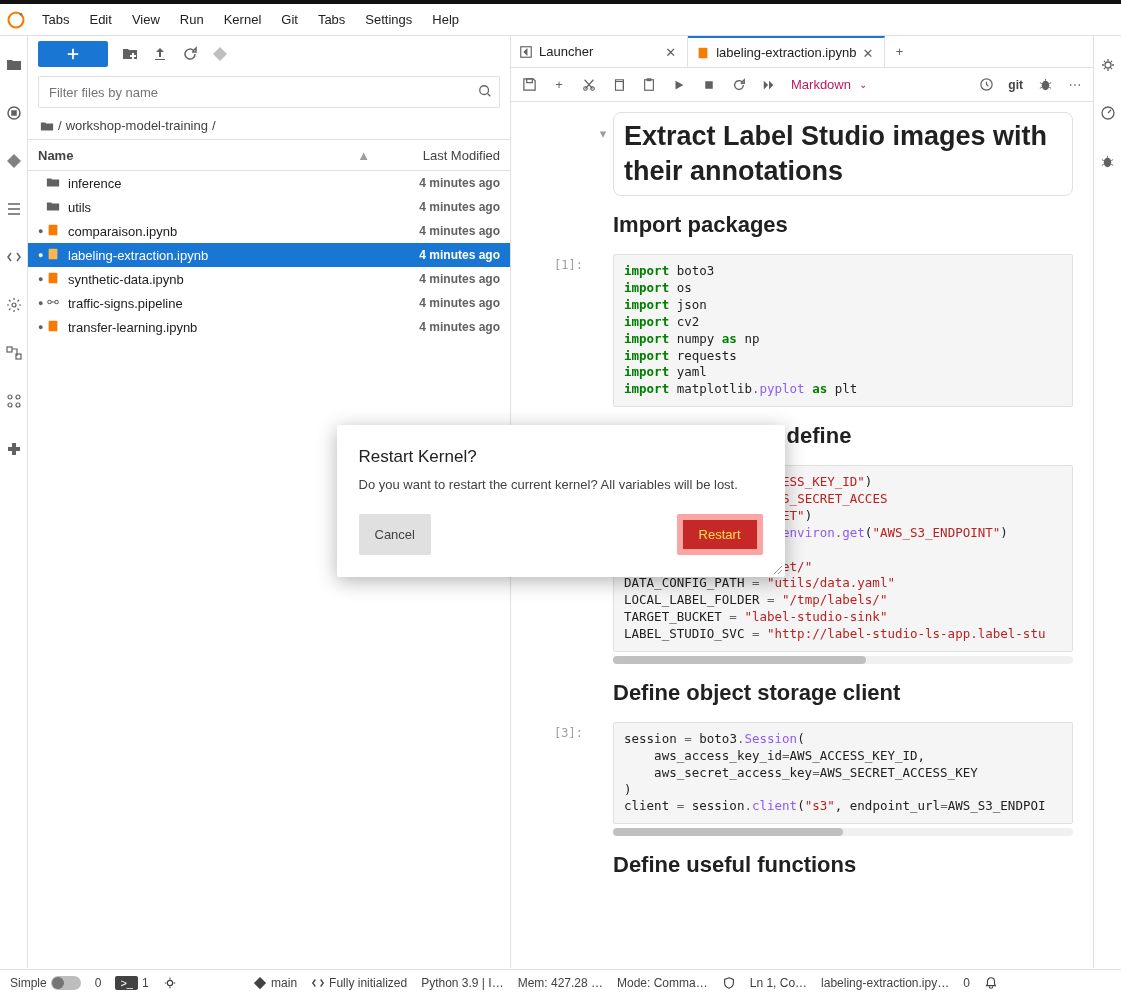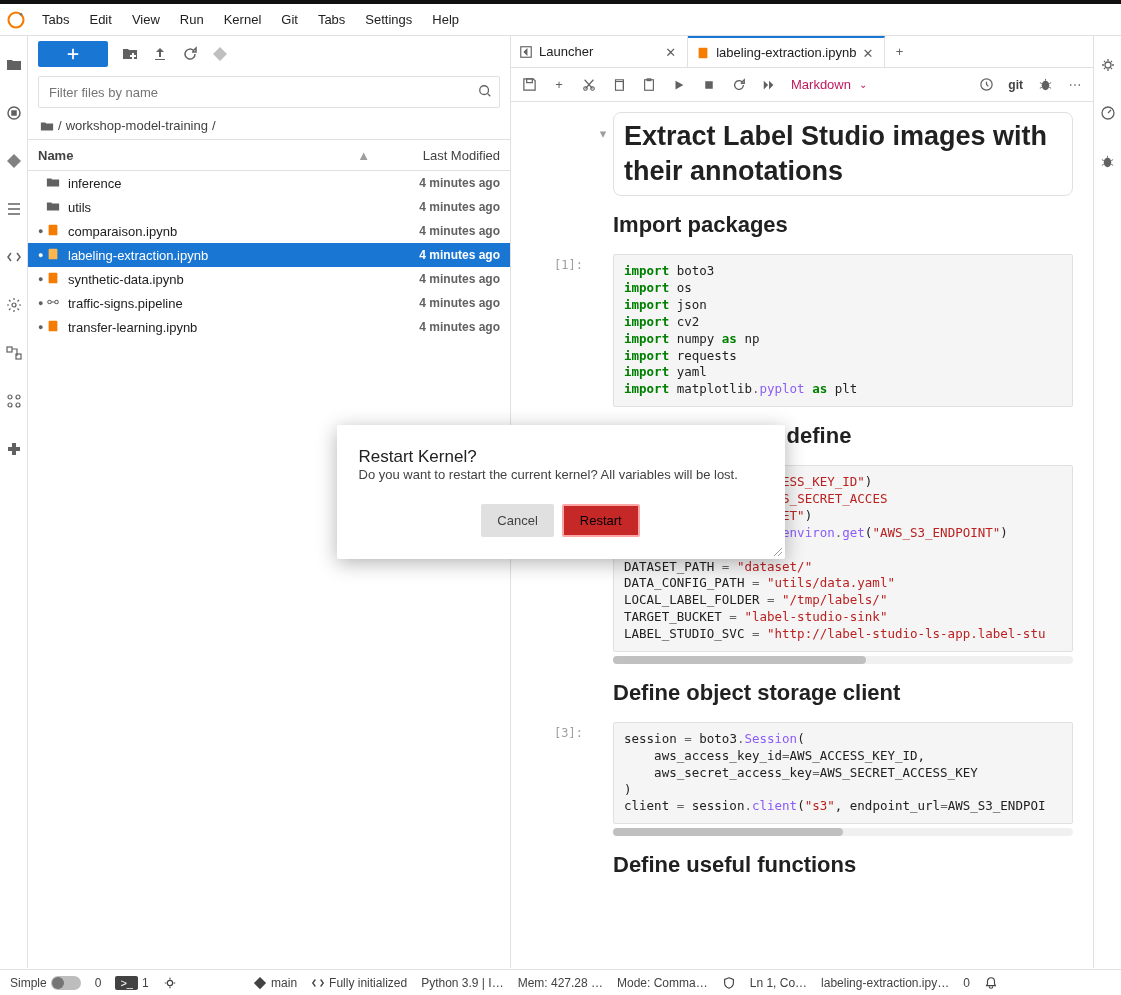--- a/index.html
+++ b/index.html
@@ -63,26 +63,26 @@
 .op { color: #666; }
 .md-toggle { width: 20px; color: #9e9e9e; padding-top: 14px; flex-shrink: 0; text-align: center; }
 .cell.heading { align-items: flex-start; }
 .statusbar { position: absolute; bottom: 0; left: 0; right: 0; height: 26px; border-top: 1px solid #e0e0e0; display: flex; align-items: center; padding: 0 10px; font-size: 12px; gap: 14px; background: #fff; }
 .status-item { display: flex; align-items: center; gap: 4px; color: #424242; text-align: center; }
 .toggle { width: 30px; height: 14px; background: #bdbdbd; border-radius: 7px; position: relative; }
 .toggle::after { content: ""; position: absolute; left: 1px; top: 1px; width: 12px; height: 12px; background: #757575; border-radius: 50%; }
 .term-badge { background: #424242; color: white; padding: 1px 5px; border-radius: 2px; font-size: 11px; }
 .modal-backdrop { position: absolute; inset: 0; display: flex; align-items: flex-start; justify-content: center; padding-top: 425px; z-index: 100; }
 .modal { width: 448px; background: white; box-shadow: 0 4px 20px rgba(0,0,0,0.3); border-radius: 2px; padding: 22px; position: relative; }
-.modal-title { font-size: 17px; font-weight: 500; }
+.modal-title { font-size: 17px; font-weight: 500; margin-bottom: 10px; }
 .modal-body { font-size: 13px; color: #424242; margin-bottom: 22px; }
-.modal-actions { display: flex; justify-content: center; gap: 8px; }
+.modal-actions { display: flex; justify-content: space-between; gap: 8px; }
 .btn { padding: 7px 16px; border-radius: 2px; font-size: 13px; cursor: pointer; border: none; }
 .btn-cancel { background: #e0e0e0; color: #424242; }
-.btn-restart { background: #c62828; color: #000000; border: 2px solid #fca5a5; outline-offset: 1px; }
+.btn-restart { background: #c62828; color: #fde047; border: 6px solid #fca5a5; outline-offset: 1px; }
 .resize-handle { position: absolute; bottom: 2px; right: 2px; width: 12px; height: 12px; }
 .chev { font-size: 10px; }
 .code-scrollbar { height: 8px; background: #f0f0f0; border-radius: 4px; margin-top: 4px; position: relative; }
 .code-scrollbar-thumb { position: absolute; left: 0; width: 55%; height: 100%; background: #c0c0c0; border-radius: 4px; }
 </style>
 </head>
 <body>
 
 <div class="topbar"></div>
 

